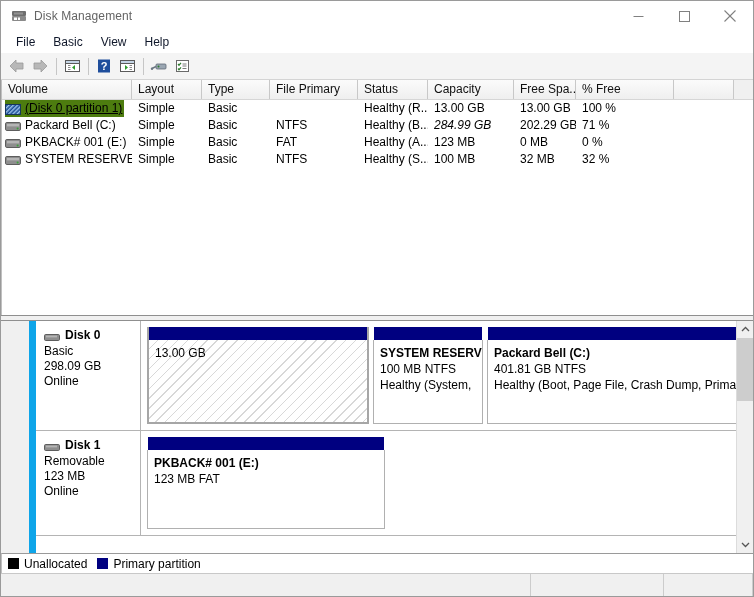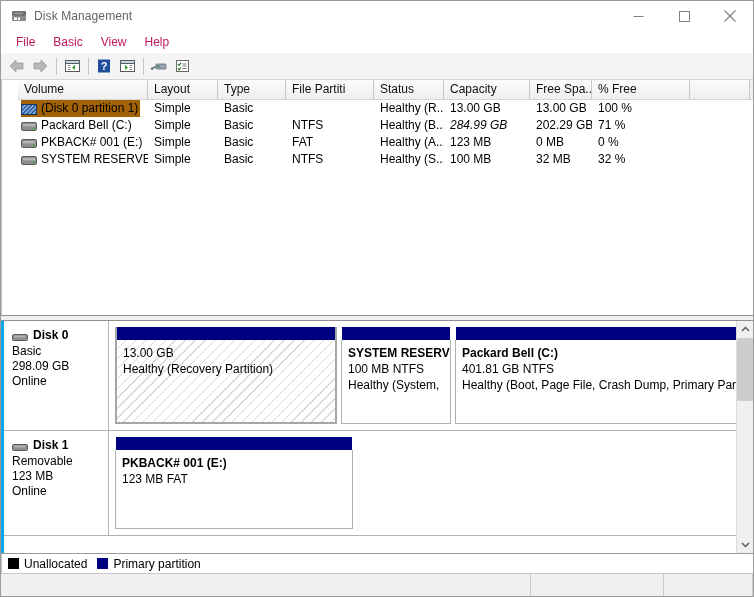--- a/index.html
+++ b/index.html
@@ -68,21 +68,21 @@
   .menubar {
     height: 22px;
     background: #ffffff;
     display: flex;
     align-items: center;
     padding-left: 6px;
     flex: 0 0 auto;
   }
   .menu-item {
     font-size: 12px;
-    color: #be185d;
+    color: #0f172a;
     padding: 2px 9px;
     white-space: nowrap;
   }
 
   
   .toolbar {
     height: 26px;
     background: #f4f4f4;
     border-bottom: 1px solid #d4d4d4;
     display: flex;
@@ -107,21 +107,20 @@
 
   
   .listview {
     flex: 0 0 auto;
     height: 235px;
     background: #ffffff;
     border-left: 1px solid #c0c0c0;
     box-sizing: border-box;
     position: relative;
     overflow: hidden;
-    padding-left: 16px;
   }
   .lv-header {
     display: flex;
     height: 20px;
     background: #f0f0f0;
     border-bottom: 1px solid #d6d6d6;
     box-sizing: border-box;
   }
   .lv-th {
     box-sizing: border-box;
@@ -134,21 +133,22 @@
     overflow: hidden;
     white-space: nowrap;
   }
   .lv-body { }
   .lv-row {
     display: flex;
     height: 17px;
     align-items: center;
   }
   .lv-row.selected .cell-volume-inner {
-    background: #a16207;
+    background: #4d7c0f;
+    text-decoration: underline;
   }
   .lv-td {
     box-sizing: border-box;
     padding-left: 6px;
     font-size: 12px;
     line-height: 17px;
     white-space: nowrap;
     overflow: hidden;
     color: #000;
   }
@@ -179,25 +179,26 @@
     background: #f0f0f0;
     border-top: 1px solid #8f8f8f;
     border-bottom: 1px solid #8f8f8f;
     box-sizing: border-box;
   }
 
   
   .graphview {
     flex: 1 1 auto;
     background: #ffffff;
-    border-left: 3px solid #0ea5e9;
-    box-sizing: border-box;
-    display: flex;
-    position: relative;
-    overflow: hidden;
+    border-left: 7px solid #0ea5e9;
+    box-sizing: border-box;
+    display: flex;
+    position: relative;
+    overflow: hidden;
+    margin-left: 28px;
   }
   .gv-scroll-area {
     flex: 1 1 auto;
     position: relative;
     overflow: hidden;
   }
   .disk-row {
     display: flex;
     border-bottom: 1px solid #b4b4b4;
     box-sizing: border-box;
@@ -463,21 +464,21 @@
         <line x1="8.5" y1="10.5" x2="12.5" y2="10.5" stroke="#7a7a7a"></line>
       </svg>
     </div>
   </div>
 
   <div class="listview">
     <div class="lv-header" id="lv-header">
         <div class="lv-th" style="width: 130px; flex: 0 0 130px;">Volume</div>
         <div class="lv-th" style="width: 70px; flex: 0 0 70px;">Layout</div>
         <div class="lv-th" style="width: 68px; flex: 0 0 68px;">Type</div>
-        <div class="lv-th" style="width: 88px; flex: 0 0 88px;">File Partiti</div>
+        <div class="lv-th" style="width: 88px; flex: 0 0 88px;">File Primary</div>
         <div class="lv-th" style="width: 70px; flex: 0 0 70px;">Status</div>
         <div class="lv-th" style="width: 86px; flex: 0 0 86px;">Capacity</div>
         <div class="lv-th" style="width: 62px; flex: 0 0 62px;">Free Spa...</div>
         <div class="lv-th" style="width: 98px; flex: 0 0 98px;">% Free</div>
         <div class="lv-th" style="width: 60px; flex: 0 0 60px;"></div>
       </div>
     <div class="lv-body" id="lv-body">
         <div class="lv-row selected">
           <div class="lv-td cell-volume" style="width: 130px; flex: 0 0 130px; padding-left: 3px;">
             <div class="cell-volume-inner">
@@ -576,21 +577,20 @@
             </div>
             <div class="disk-meta">Basic</div>
             <div class="disk-meta">298.09 GB</div>
             <div class="disk-meta">Online</div>
           </div>
           <div class="partitions">
             <div class="part selected" style="width: 222px; flex: 0 0 222px;">
               <div class="part-bar"></div>
               <div class="part-body">
                 <div class="part-line">13.00 GB</div>
-                <div class="part-line">Healthy (Recovery Partition)</div>
               </div>
             </div>
             <div class="part" style="width: 110px; flex: 0 0 110px;">
               <div class="part-bar"></div>
               <div class="part-body">
                 <div class="part-line name">SYSTEM RESERV</div>
                 <div class="part-line">100 MB NTFS</div>
                 <div class="part-line">Healthy (System,</div>
               </div>
             </div>

